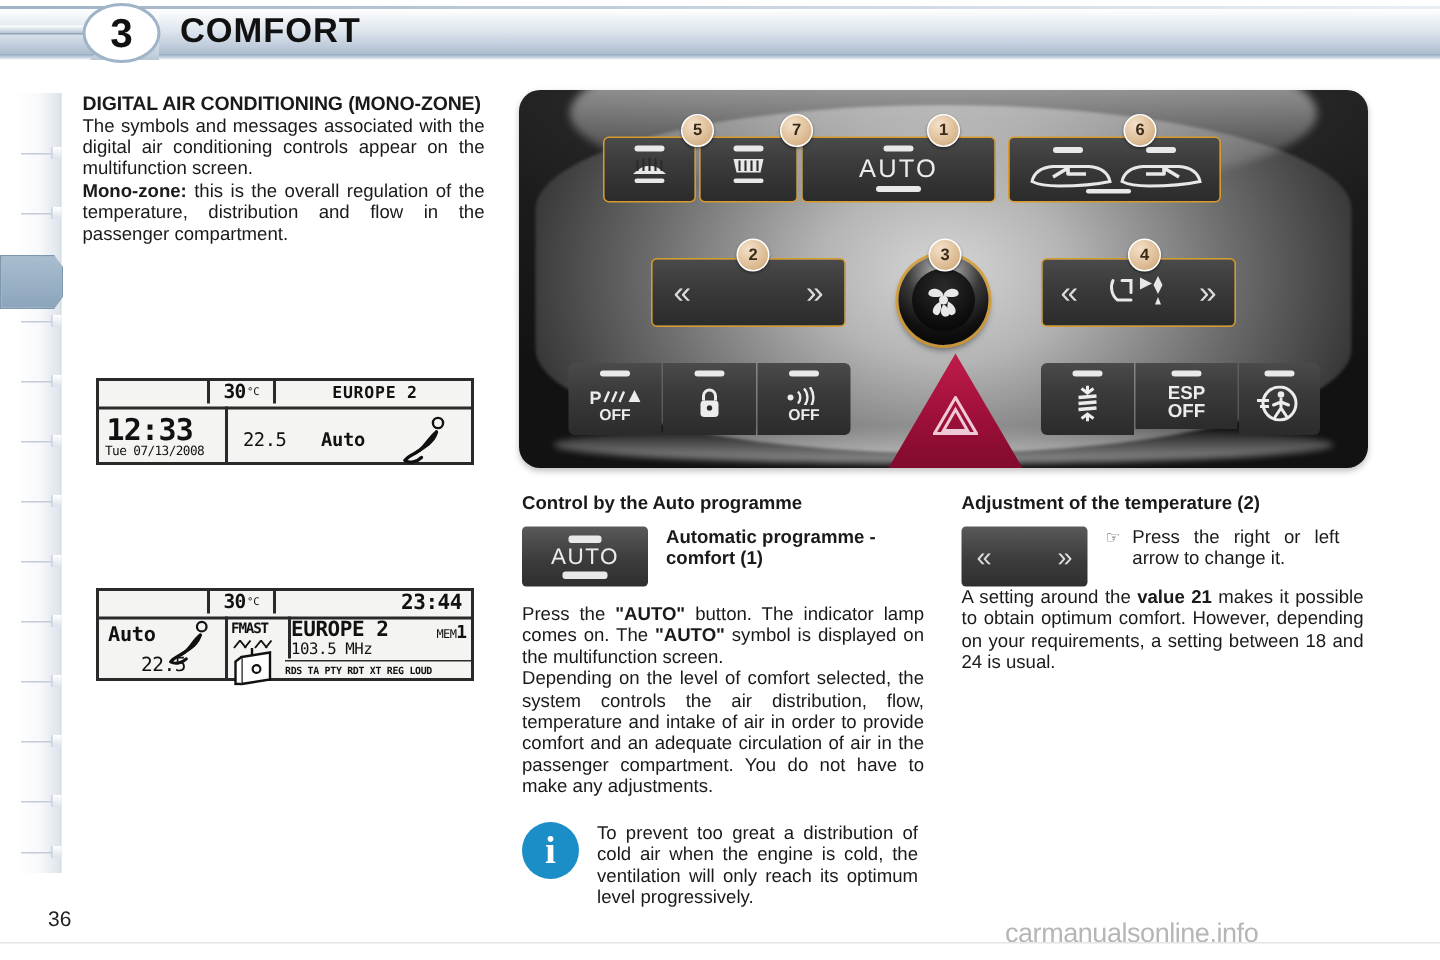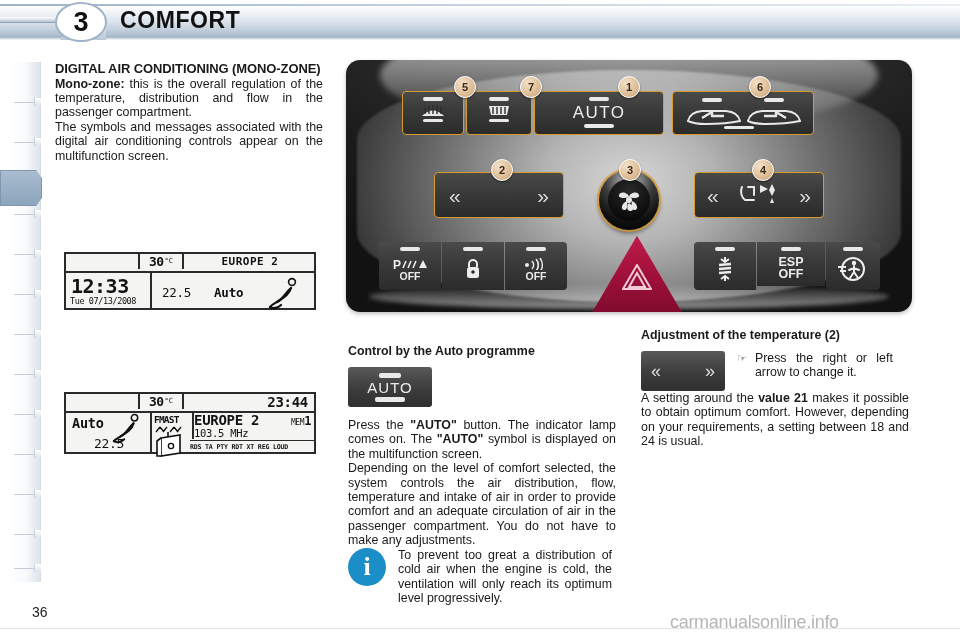--- a/index.html
+++ b/index.html
@@ -362,21 +362,21 @@
   }
   .hazard-glyph {
     position: absolute; left: 50%; top: 52%;
     transform: translate(-50%,-50%);
     width: 30px; height: 26px;
   }
 
   
   .col-mid {
     position: absolute;
-    left: 348px; top: 344px;
+    left: 348px; top: 328px;
     width: 268px;
   }
   .col-right {
     position: absolute;
     left: 641px; top: 328px;
     width: 268px;
   }
   h3.sub {
     margin: 0 0 9px 0;
     font-size: 12.4px; font-weight: bold;
@@ -476,22 +476,22 @@
   <div class="tab-div" style="top:432px"></div>
   <div class="tab-notch" style="top:428px"></div>
   <div class="tab-div" style="top:472px"></div>
   <div class="tab-notch" style="top:468px"></div>
   <div class="tab-div" style="top:506px"></div>
   <div class="tab-notch" style="top:502px"></div>
 </div>
 
 <div class="col-left">
   <h2 class="sec-title">DIGITAL AIR CONDITIONING (MONO-ZONE)</h2>
+  <p class="body mt20">The symbols and messages associated with the digital air conditioning controls appear on the multifunction screen.</p>
   <p class="body mt14"><b>Mono-zone:</b><span> this is the overall regulation of the temperature, distribution and flow in the passenger compartment.</span></p>
-  <p class="body mt20">The symbols and messages associated with the digital air conditioning controls appear on the multifunction screen.</p>
 </div>
 
 <div class="lcd" id="lcd1">
   <div class="lcd-top">
     <div class="temp-box">
       <span class="temp-val">30</span>
         <span class="temp-unit">°C</span>
     </div>
     <div class="lcd-top-right">EUROPE 2</div>
   </div>
@@ -707,20 +707,21 @@
 <div class="col-mid">
   <h3 class="sub">Control by the Auto programme</h3>
   <div class="thumb-row">
     <div class="thumb">
       <div class="led"></div>
       <div style="position:absolute;inset:0;display:flex;align-items:center;justify-content:center">
         <span class="auto-text">AUTO</span>
       </div>
       <div class="underbar"></div>
     </div>
+    <div class="thumb-cap">Automatic programme - comfort (1)</div>
   </div>
   <p class="body" style="margin-top:11px"><span>Press the </span><b>"AUTO"</b><span> button. The indicator lamp comes on. The </span><b>"AUTO"</b><span> symbol is displayed on the multifunction screen.</span></p>
   <p class="body">Depending on the level of comfort selected, the system controls the air distribution, flow, temperature and intake of air in order to provide comfort and an adequate circulation of air in the passenger compartment. You do not have to make any adjustments.</p>
 </div>
 
 <div class="col-right">
   <h3 class="sub">Adjustment of the temperature (2)</h3>
   <div class="thumb-row">
     <div class="thumb">
       <div class="thumb-arrows">

